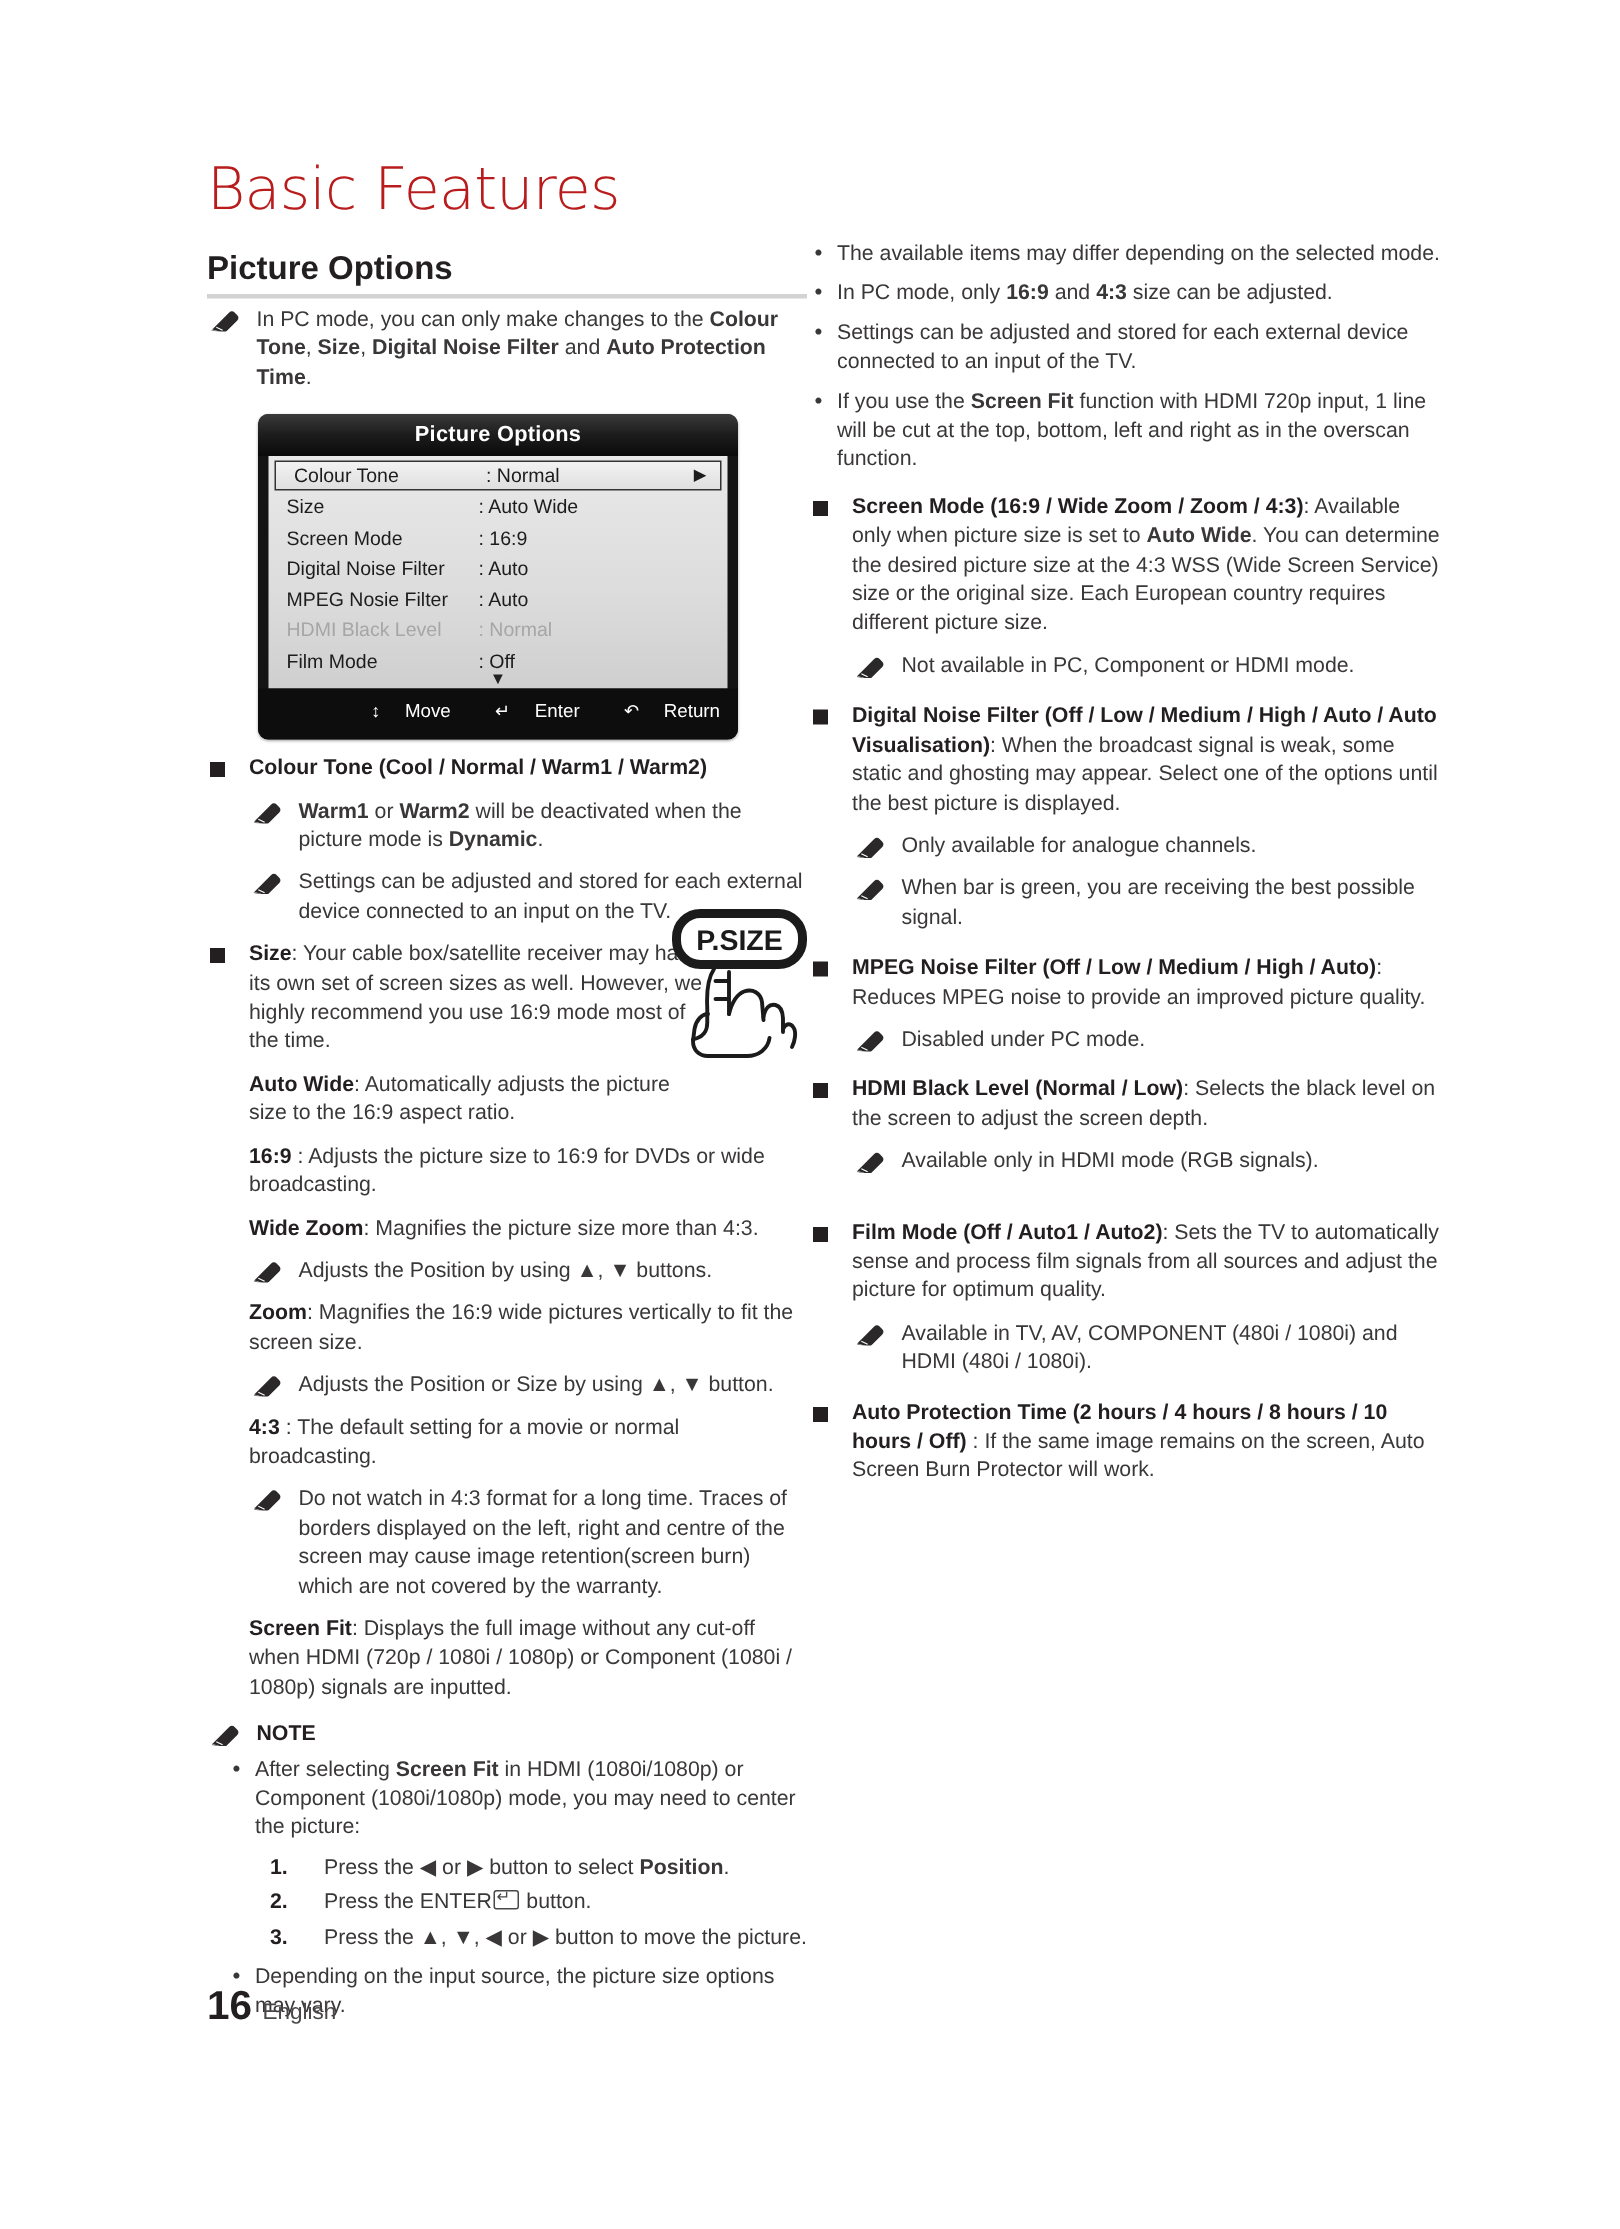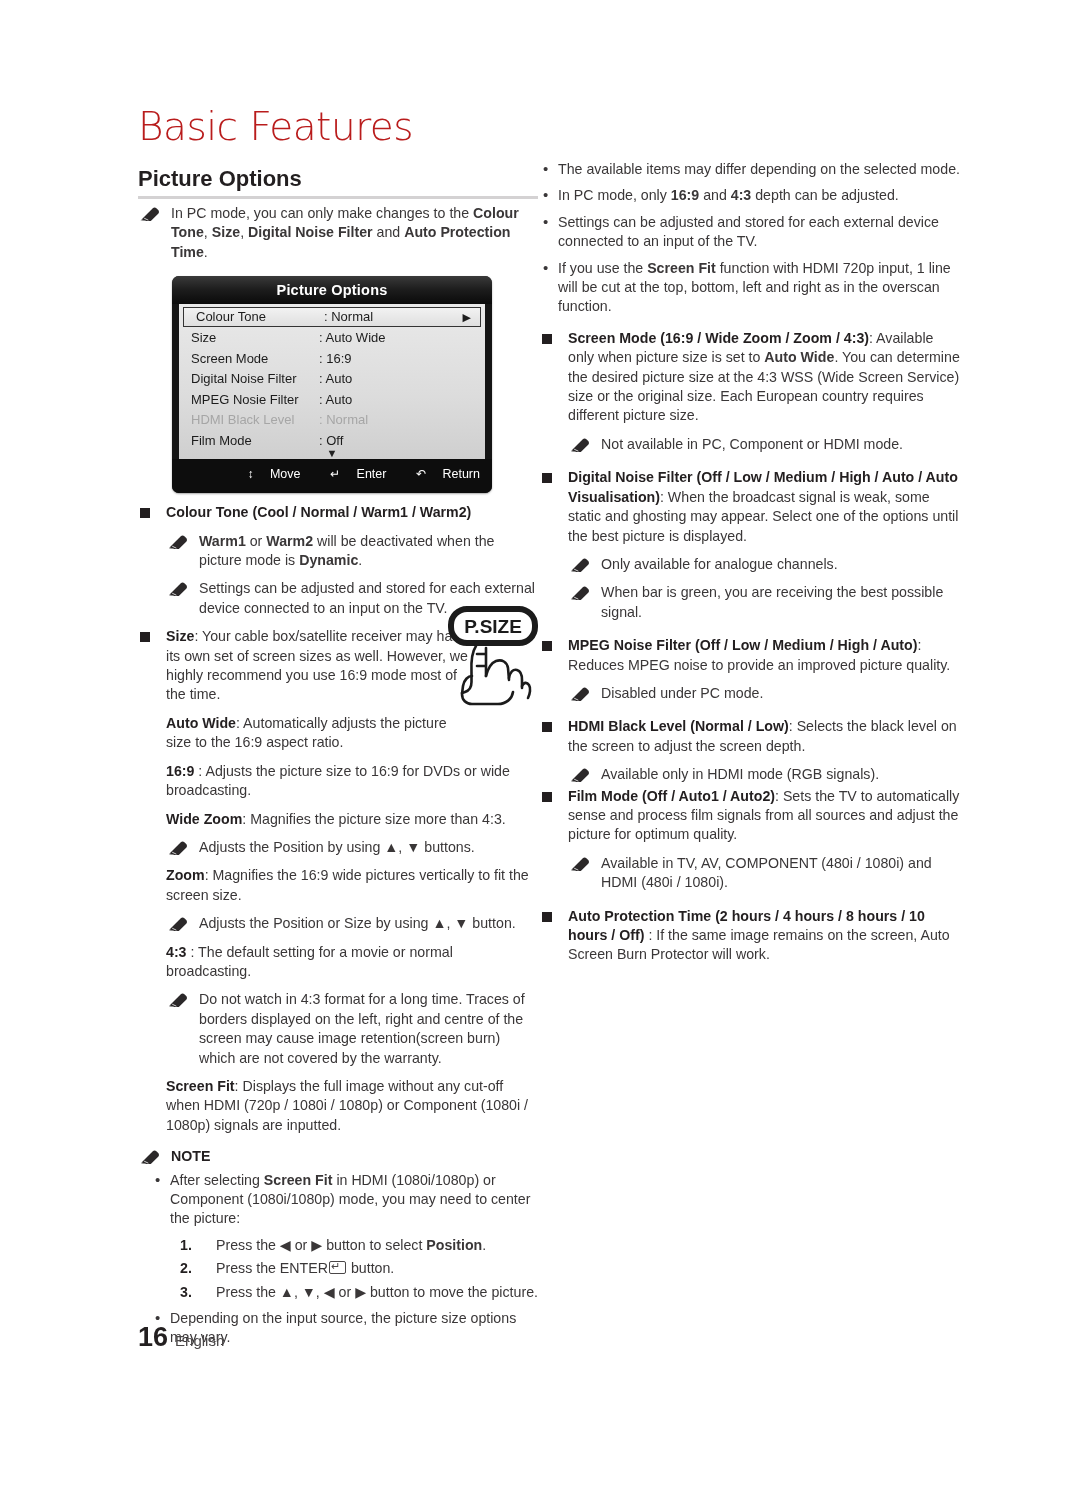--- a/index.html
+++ b/index.html
@@ -503,21 +503,21 @@
     </svg>
   </div>
 
   <div class="col-right">
 
     <div class="dot">
       <span>The available items may differ depending on the selected mode.</span>
     </div>
 
     <div class="dot">
-      <span>In PC mode, only </span><b>16:9</b><span> and </span><b>4:3</b><span> depth can be adjusted.</span>
+      <span>In PC mode, only </span><b>16:9</b><span> and </span><b>4:3</b><span> size can be adjusted.</span>
     </div>
 
     <div class="dot">
       <span>Settings can be adjusted and stored for each external device connected to an input of the TV.</span>
     </div>
 
     <div class="dot" style="margin-bottom:12px">
       <span>If you use the </span><b>Screen Fit</b><span> function with HDMI 720p input, 1 line will be cut at the top, bottom, left and right as in the overscan function.</span>
     </div>
 
@@ -575,21 +575,21 @@
             <path d="M4.2 13.2 L8.4 15.2" stroke="#ffffff" stroke-width="0.8" fill="none"></path>
           </svg>
       </span>
       <span>Disabled under PC mode.</span>
     </div>
 
     <div class="sq">
       <span class="hd">HDMI Black Level (Normal / Low)</span><span>: Selects the black level on the screen to adjust the screen depth.</span>
     </div>
 
-    <div class="note" style="margin-left:28px;margin-bottom:2px">
+    <div class="note" style="margin-left:28px;margin-bottom:28px">
       <span class="pencil">
         <svg viewBox="0 0 24 16" width="24" height="16">
             <path d="M1.5 14.6 L12.8 3.3 c1-1 2.6-1 3.6 0 l1.8 1.8 c1 1 1 2.6 0 3.6 L9.8 17 Z" fill="#2b2829"></path>
             <path d="M1.5 14.6 L9.8 17 L1.2 15.4 Z" fill="#777"></path>
             <path d="M4.2 13.2 L8.4 15.2" stroke="#ffffff" stroke-width="0.8" fill="none"></path>
           </svg>
       </span>
       <span>Available only in HDMI mode (RGB signals).</span>
     </div>
 

